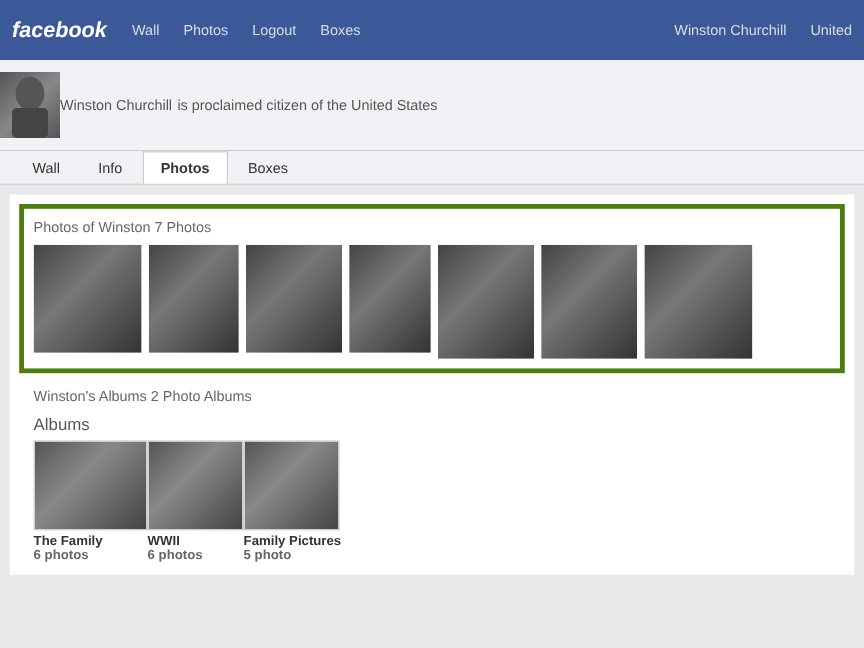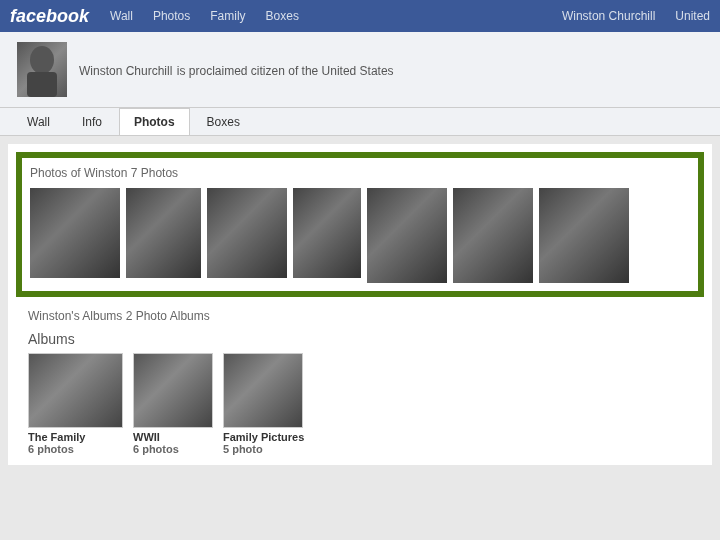--- a/index.html
+++ b/index.html
@@ -3,21 +3,21 @@
   <meta charset="utf-8">
   <style>
     * { margin: 0; padding: 0; box-sizing: border-box; }
     body { font-family: Arial, Helvetica, sans-serif; font-size: 12px; background: #e8e8e8; width: 720px; height: 540px; overflow: hidden; }
 
     
     #top-nav {
       background: #3b5998;
       display: flex;
       align-items: center;
-      height: 32px;
+      height: 50px;
       padding: 0 10px;
     }
     #top-nav .brand {
       color: white;
       font-size: 18px;
       font-weight: bold;
       font-style: italic;
       width: 100px;
     }
     #top-nav .nav-links {
@@ -38,24 +38,23 @@
     #top-nav .right-links a {
       color: #d8dfea;
       text-decoration: none;
       font-size: 12px;
     }
 
     
     #profile-header {
       background: #f0f2f5;
       border-bottom: 1px solid #ccc;
-      padding: 10px 17px;
-      display: flex;
-      align-items: center;
-      gap: 12px;
+      padding: 10px 0;
+      display: flex;
+      align-items: center;
     }
     #profile-avatar {
       width: 50px;
       height: 55px;
       background: #888;
       overflow: hidden;
       flex-shrink: 0;
     }
     #profile-avatar .avatar-placeholder {
       width: 100%;
@@ -106,21 +105,21 @@
 
     
     #main-content {
       background: white;
       margin: 8px;
       padding: 8px;
     }
 
     
     #photos-section {
-      border: 6px solid #4d7c0f;
+      border: 4px solid #4d7c0f;
       padding: 8px;
       margin-bottom: 10px;
     }
     .section-header {
       font-size: 12px;
       font-weight: bold;
       color: #333;
       margin-bottom: 8px;
     }
     .section-header span {
@@ -143,21 +142,21 @@
       height: 100%;
       background: linear-gradient(135deg, #444 0%, #777 40%, #555 70%, #333 100%);
     }
 
     
     #albums-section {
       padding: 2px 12px;
     }
     .albums-grid {
       display: flex;
-      gap: 10px;
+      gap: 0;
       margin-top: 6px;
     }
     .album-item {
       cursor: pointer;
     }
     .album-thumb {
       background: #888;
       overflow: hidden;
       border: 1px solid #ccc;
     }
@@ -191,21 +190,21 @@
     .alb3 { background: linear-gradient(135deg, #555 0%, #888 40%, #777 70%, #444 100%); }
   </style>
 </head>
 <body>
 
 <div id="top-nav">
   <div class="brand">facebook</div>
   <div class="nav-links">
     <a>Wall</a>
     <a>Photos</a>
-    <a>Family</a>
+    <a>Logout</a>
     <a>Boxes</a>
   </div>
   <div class="right-links">
     <a>Winston Churchill</a>
     <a>United</a>
   </div>
 </div>
 
 <div id="profile-header">
   <div id="profile-avatar">

